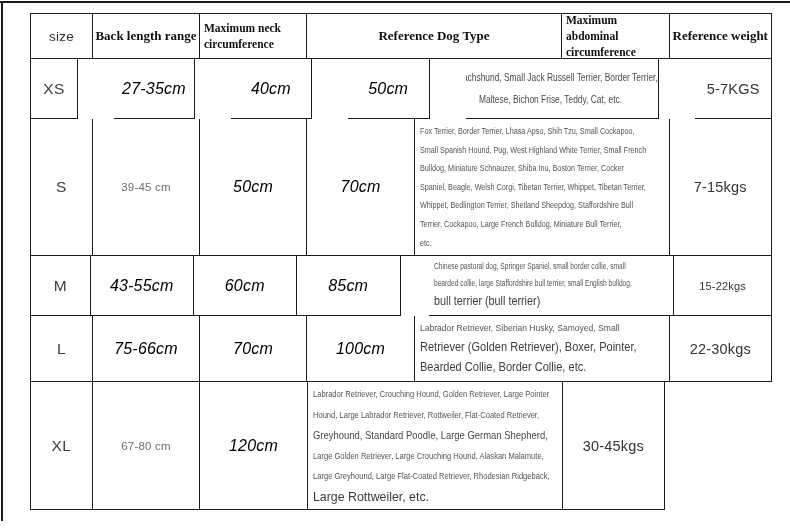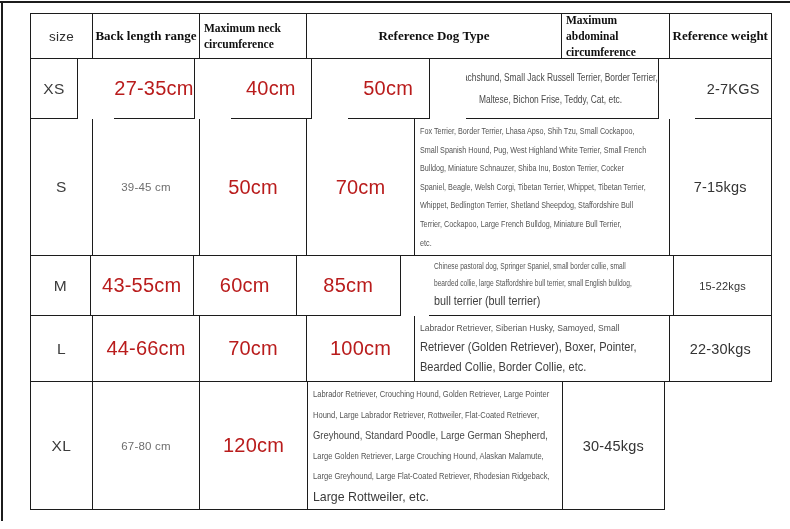--- a/index.html
+++ b/index.html
@@ -36,21 +36,21 @@
   .r-l    { height:66px; }
   .r-xl   { height:128px; }
 
   
   .th { font-family:"Liberation Serif", serif; font-weight:bold; font-size:13px; color:#0f0f0f; }
   .th-size { font-family:"Liberation Sans", sans-serif; font-weight:400; font-size:13.5px; color:#2e2e2e; letter-spacing:0.3px; }
   .th-wrap { font-size:11.5px; line-height:16px; text-align:left; justify-content:flex-start; padding:0 2px 0 4px; }
 
   
   .size-label { font-size:15.5px; color:#3c3c3c; letter-spacing:0.5px; }
-  .v-lg { font-size:20px; color:#b91c1c; letter-spacing:0.2px; }
+  .v-lg { font-size:16px; color:#000000; letter-spacing:0.2px;font-style:italic; }
   .v-sm { font-size:11.5px; color:#6e6e6e; letter-spacing:0.2px; }
   .wt   { font-size:14.5px; color:#343434; letter-spacing:0.2px; }
   .wt-lg{ font-size:11px; }
 
   
   .dogs { display:block; text-align:left; padding:3px 0 0 5px; }
   .dogs p { white-space:nowrap; transform-origin:0 50%; color:#545454; }
   .r-xs .dogs { display:flex; flex-direction:column; justify-content:center; padding:0 0 0 5px; }
   .r-xs .dogs p { font-size:10px;  line-height:22px;   color:#4a4a4a; transform:scaleX(0.84); }
   .r-s  .dogs p { font-size:8.5px; line-height:18.6px; transform:scaleX(0.85); }
@@ -84,21 +84,21 @@
 
     <div class="row r-xs">
       <div class="cell c1 size-label">XS</div>
       <div class="cell c2 v-lg">27-35cm</div>
       <div class="cell c3 v-lg">40cm</div>
       <div class="cell c4 v-lg">50cm</div>
       <div class="cell c5 dogs">
         <p>Poodle, Dachshund, Small Jack Russell Terrier, Border Terrier,</p>
         <p>Maltese, Bichon Frise, Teddy, Cat, etc.</p>
       </div>
-      <div class="cell c6 wt">2-7KGS</div>
+      <div class="cell c6 wt">5-7KGS</div>
     </div>
 
     <div class="row r-s">
       <div class="cell c1 size-label">S</div>
       <div class="cell c2 v-sm">39-45 cm</div>
       <div class="cell c3 v-lg">50cm</div>
       <div class="cell c4 v-lg">70cm</div>
       <div class="cell c5 dogs">
         <p>Fox Terrier, Border Terrier, Lhasa Apso, Shih Tzu, Small Cockapoo,</p>
         <p>Small Spanish Hound, Pug, West Highland White Terrier, Small French</p>
@@ -119,21 +119,21 @@
       <div class="cell c5 dogs">
         <p class="sm">Chinese pastoral dog, Springer Spaniel, small border collie, small</p>
         <p class="sm">bearded collie, large Staffordshire bull terrier, small English bulldog,</p>
         <p class="lg">bull terrier (bull terrier)</p>
       </div>
       <div class="cell c6 wt wt-lg">15-22kgs</div>
     </div>
 
     <div class="row r-l">
       <div class="cell c1 size-label">L</div>
-      <div class="cell c2 v-lg">44-66cm</div>
+      <div class="cell c2 v-lg">75-66cm</div>
       <div class="cell c3 v-lg">70cm</div>
       <div class="cell c4 v-lg">100cm</div>
       <div class="cell c5 dogs">
         <p class="sm">Labrador Retriever, Siberian Husky, Samoyed, Small</p>
         <p class="lg">Retriever (Golden Retriever), Boxer, Pointer,</p>
         <p class="lg">Bearded Collie, Border Collie, etc.</p>
       </div>
       <div class="cell c6 wt">22-30kgs</div>
     </div>
 

